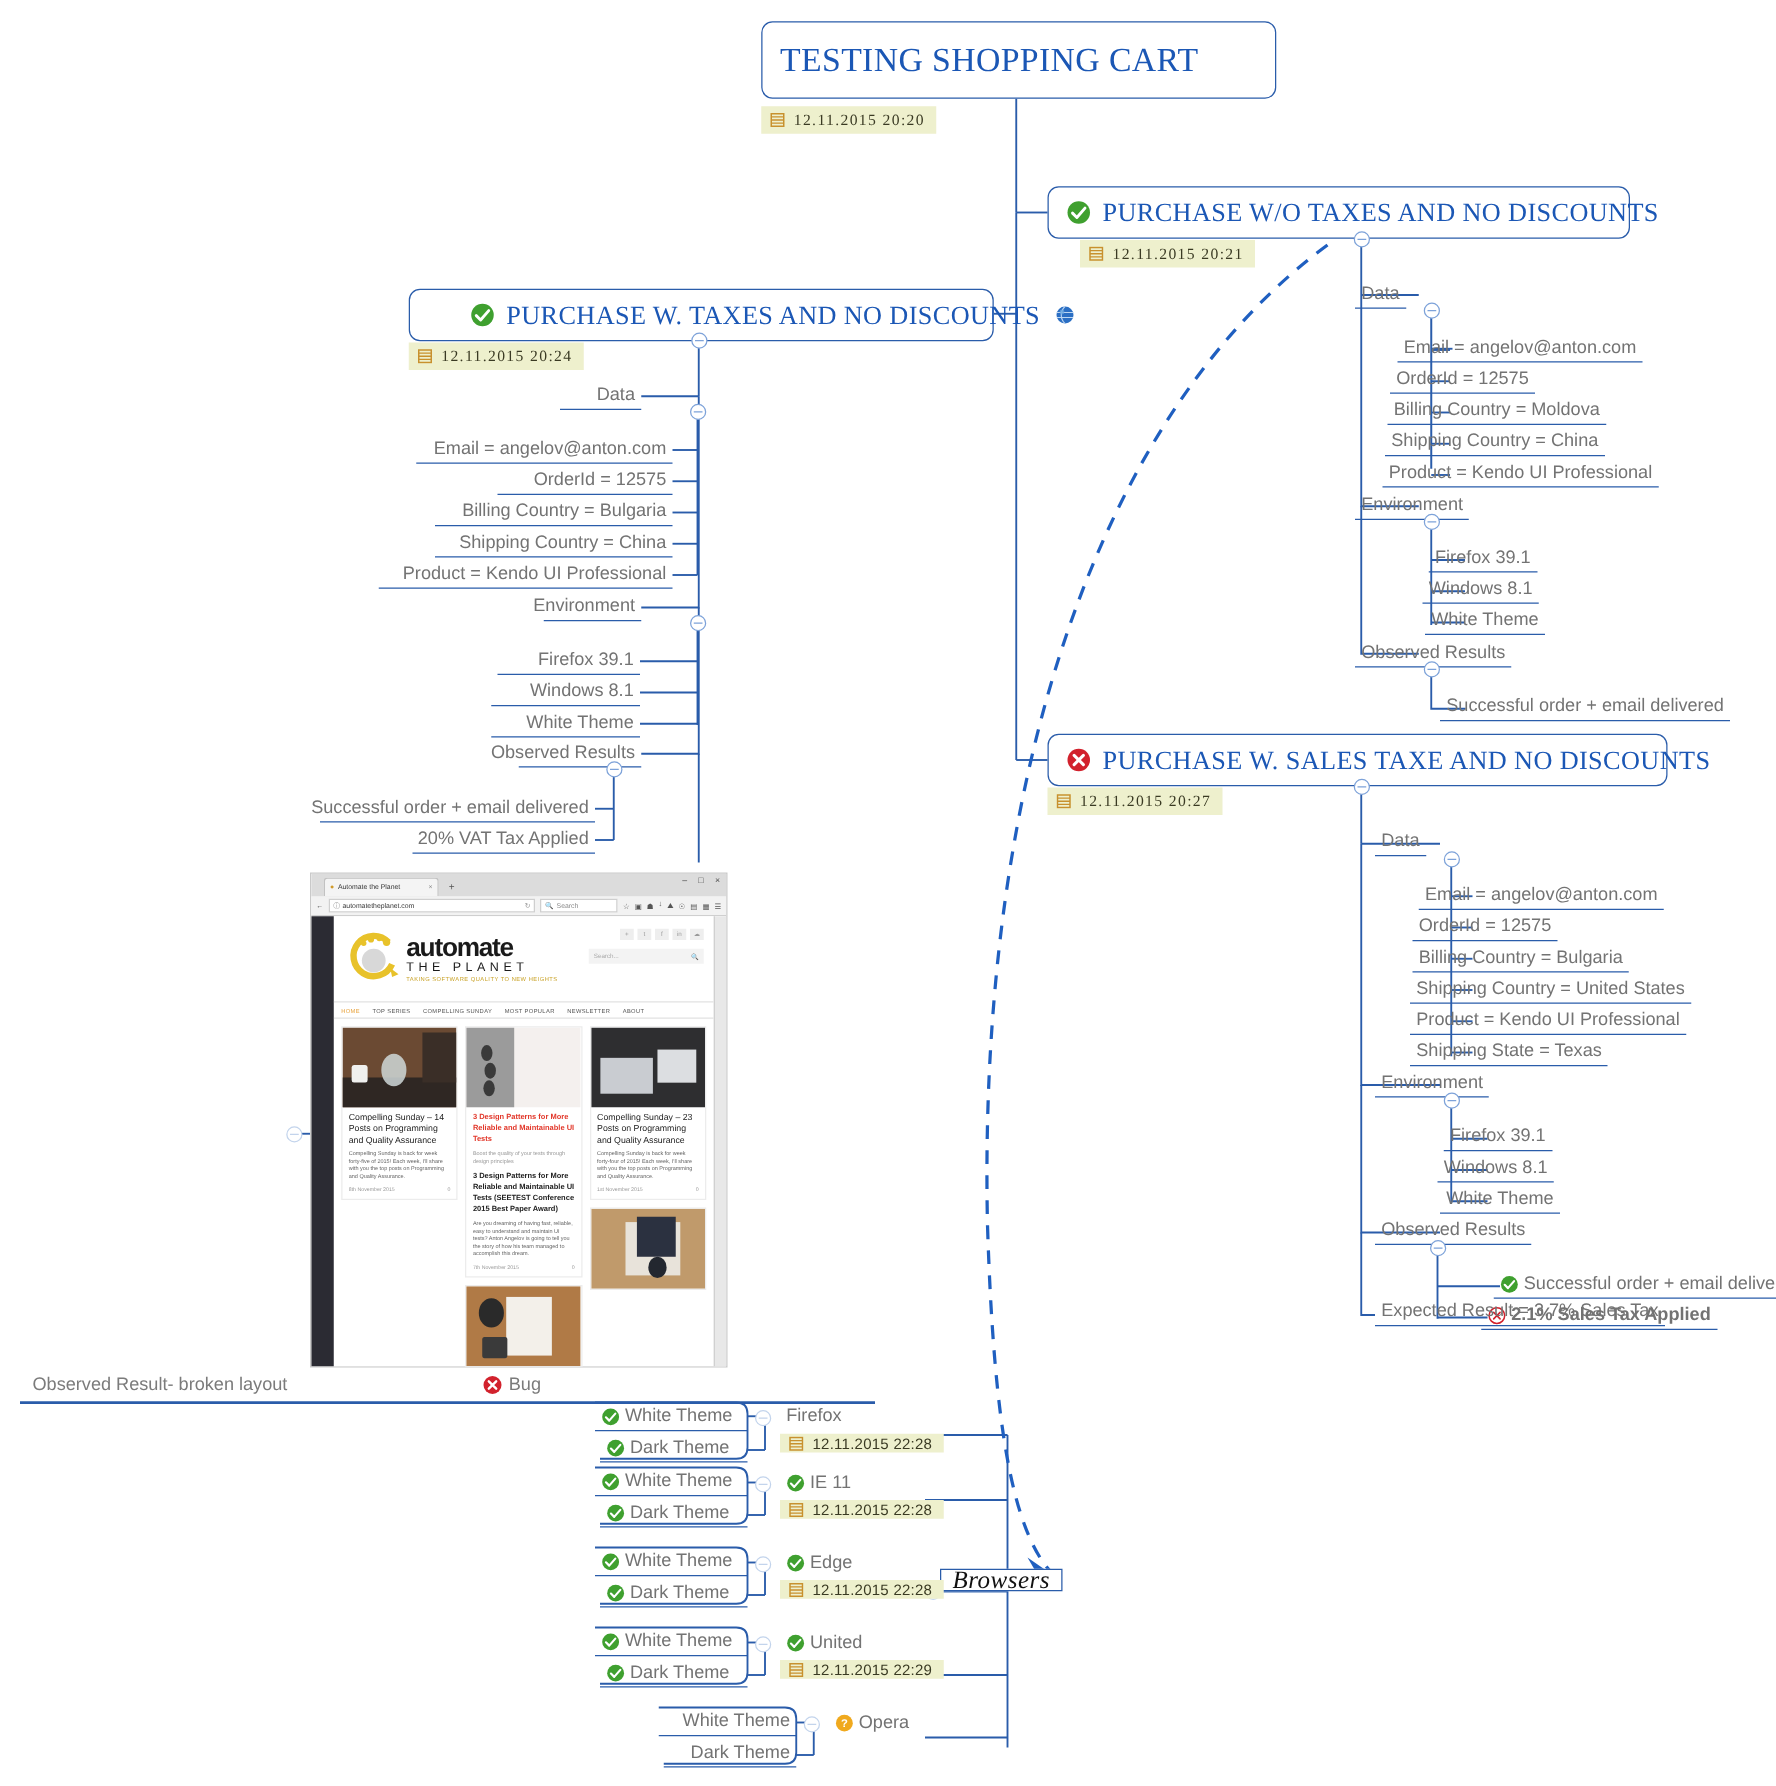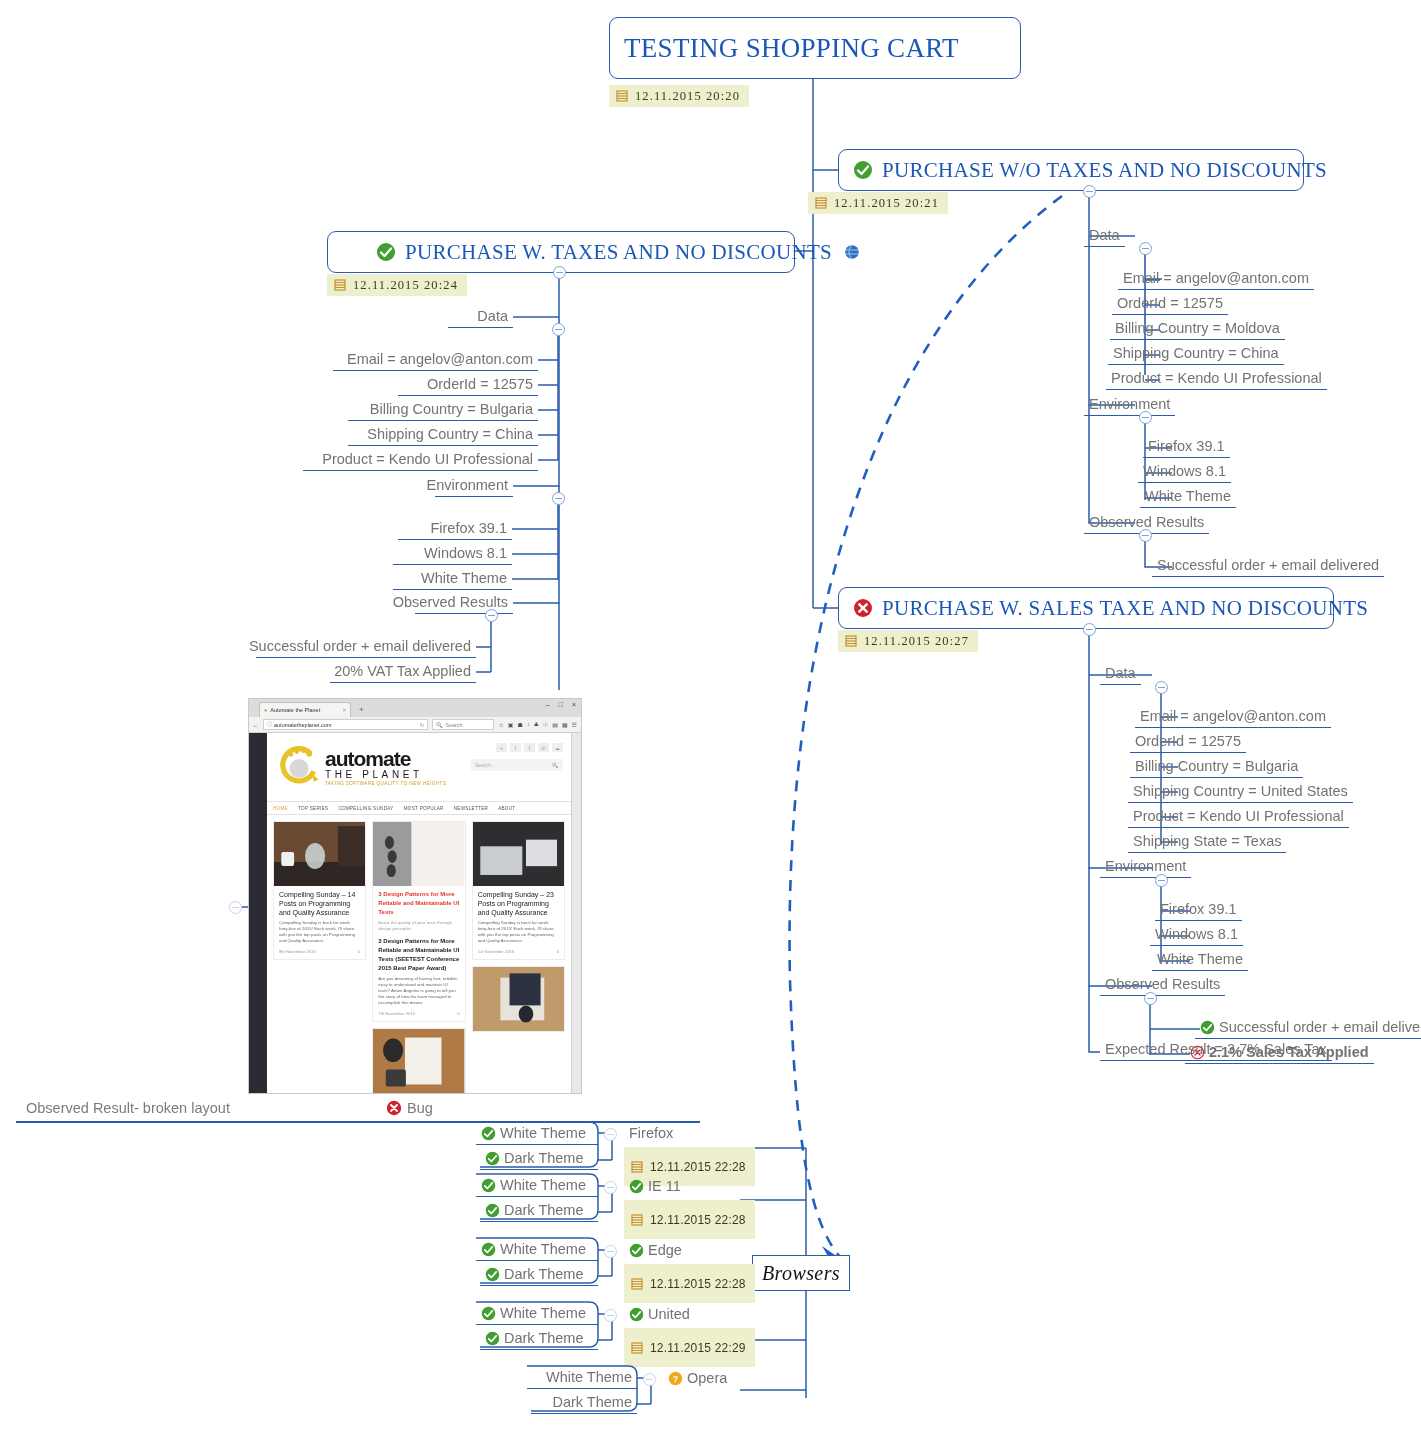--- a/index.html
+++ b/index.html
@@ -48,21 +48,21 @@
     position:absolute;
     background:#eef0cd;
     color:#3a3a23;
     font-family:"Liberation Serif", serif;
     font-size:12.5px;
     letter-spacing:1.1px;
     height:22px;
     display:flex; align-items:center; gap:7px;
     padding:0 9px 0 7px;
   }
-  .stamp.sm { font-size:12px; letter-spacing:.2px; height:39px; font-family:"Liberation Sans", sans-serif;}
+  .stamp.sm { font-size:12px; letter-spacing:.2px; height:15px; font-family:"Liberation Sans", sans-serif;}
   .stamp .sicon { width:12px; height:12px; display:block; flex:none; }
 
   
   .leaf {
     position:absolute;
     color:#737373;
     font-size:14.5px;
     white-space:nowrap;
     border-bottom:1.5px solid #2a5caa;
     padding:0 5px 2px 5px;
@@ -269,21 +269,21 @@
     <span>12.11.2015 20:20</span>
   </div>
 
   <div class="topic major" style="left:838px; top:149px; width:466px;">
     <svg viewBox="0 0 20 20" style="width:20px;height:20px;flex:none">
       <circle cx="10" cy="10" r="9" fill="#3fa02f"></circle>
       <path d="M5 10.5 L8.5 14 L15 6.5" fill="none" stroke="#fff" stroke-width="2.3" stroke-linecap="round" stroke-linejoin="round"></path>
     </svg>
     <span class="tlabel">PURCHASE W/O TAXES AND NO DISCOUNTS</span>
   </div>
-  <div class="stamp" style="left:808px; top:192px;">
+  <div class="stamp" style="left:864px; top:192px;">
     <svg class="sicon" viewBox="0 0 12 12">
       <rect x="1" y="1" width="10" height="10" fill="none" stroke="#c8912e" stroke-width="1.2"></rect>
       <line x1="1" y1="6" x2="11" y2="6" stroke="#c8912e" stroke-width="1.2"></line>
       <line x1="1" y1="3.5" x2="11" y2="3.5" stroke="#c8912e" stroke-width="1"></line>
       <line x1="1" y1="8.5" x2="11" y2="8.5" stroke="#c8912e" stroke-width="1"></line>
     </svg>
     <span>12.11.2015 20:21</span>
   </div>
   <div class="toggle" style="left:1083px; top:185px;"></div>
 
@@ -558,21 +558,21 @@
 
   <div class="footnote" style="left:26px; top:1100px;">Observed Result- broken layout</div>
   <div class="footnote" style="left:386px; top:1100px; display:flex; align-items:center; gap:5px;">
     <svg style="width:16px;height:16px;flex:none" viewBox="0 0 20 20">
       <circle cx="10" cy="10" r="9" fill="#d2222d"></circle>
       <path d="M6.3 6.3 L13.7 13.7 M13.7 6.3 L6.3 13.7" stroke="#fff" stroke-width="2.4" stroke-linecap="round"></path>
     </svg>
     <span>Bug</span>
   </div>
 
-  <div class="browsers-box" style="left:752px; top:1255px; width:98px; height:36px;">
+  <div class="browsers-box" style="left:752px; top:1255px; width:98px; height:18px;">
     <span>Browsers</span>
   </div>
   <div class="toggle pale" style="left:740px; top:1267px;"></div>
 
   <div class="leaf" style="left:624px; top:1124px; border-bottom:none;">
     <span>Firefox</span>
   </div>
   <div class="toggle pale" style="left:604px; top:1128px;"></div>
   <div class="stamp sm" style="left:624px; top:1147px;">
     <svg class="sicon" viewBox="0 0 12 12">

